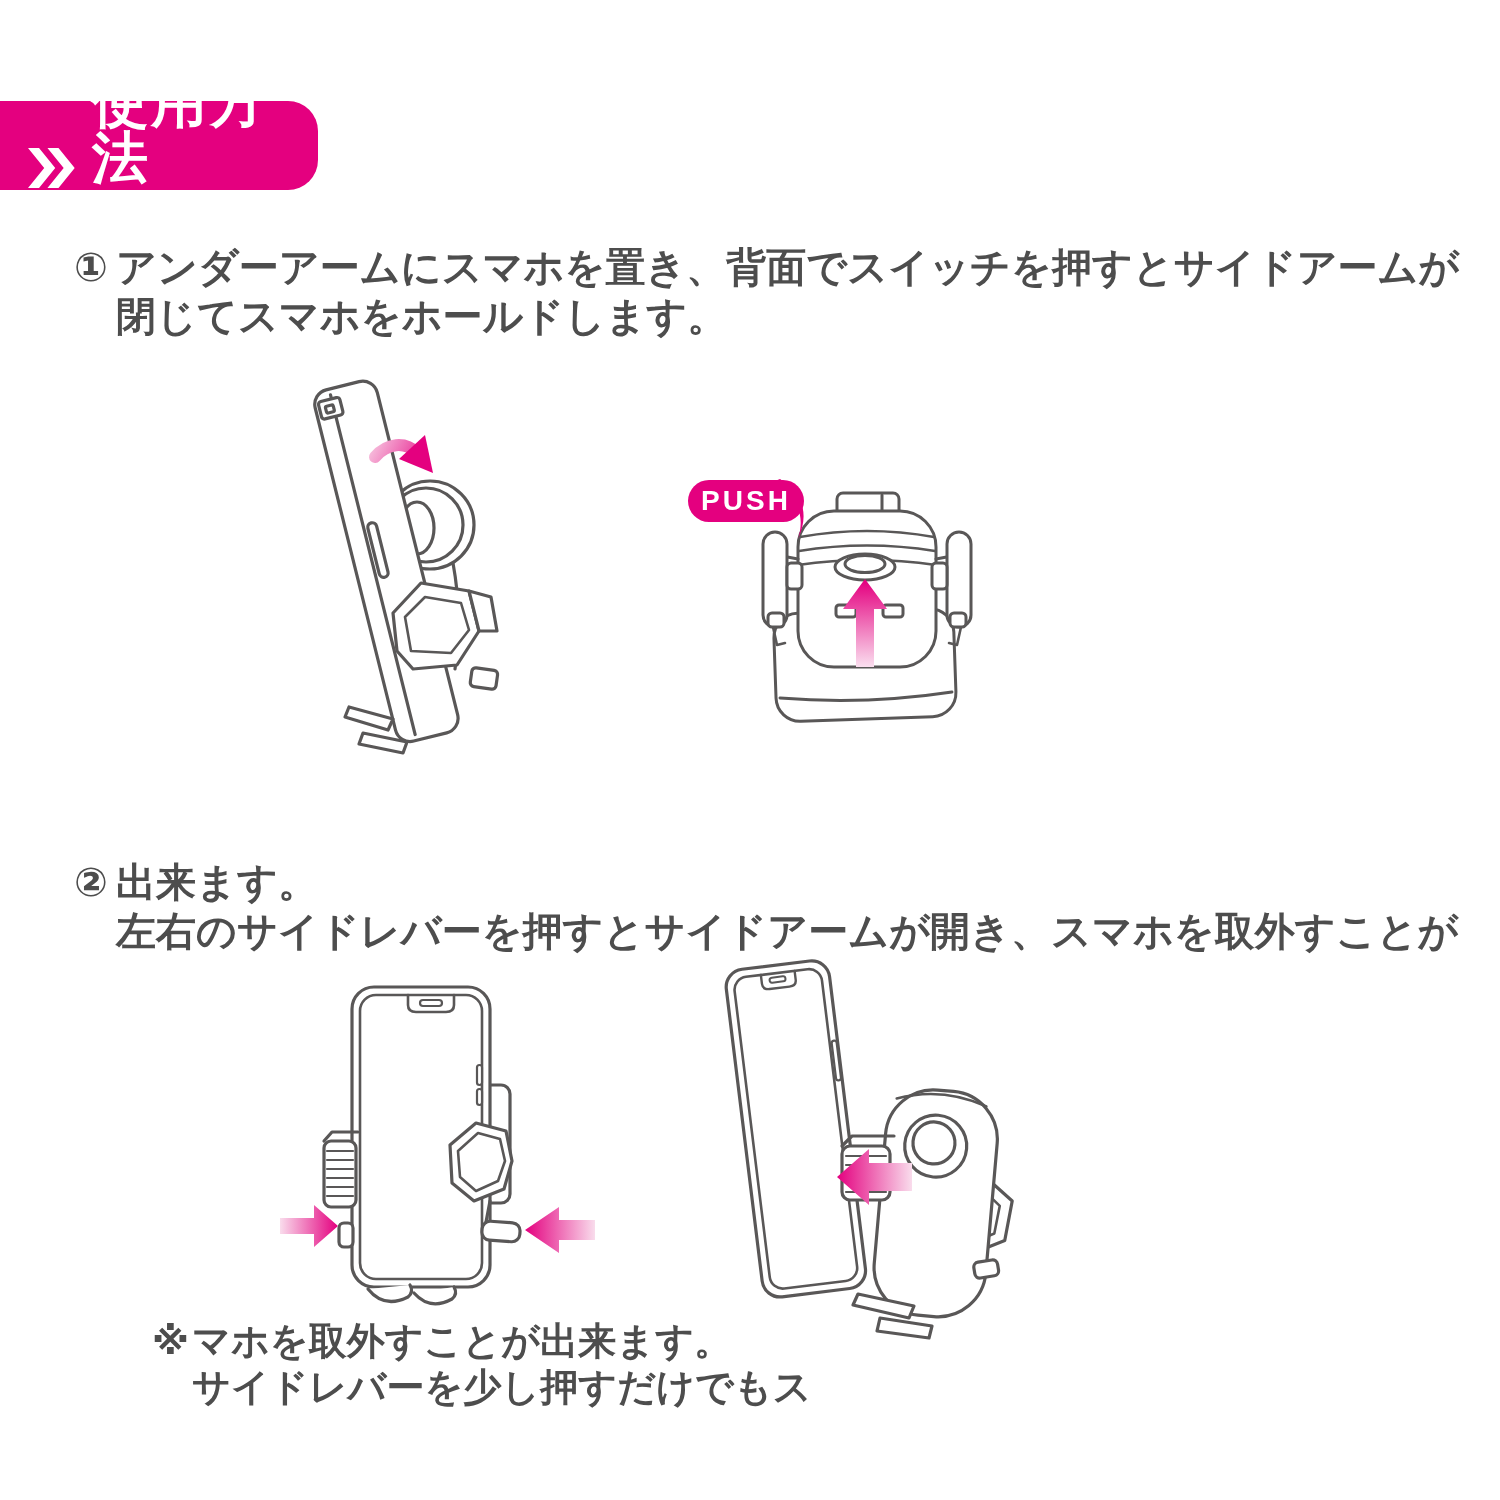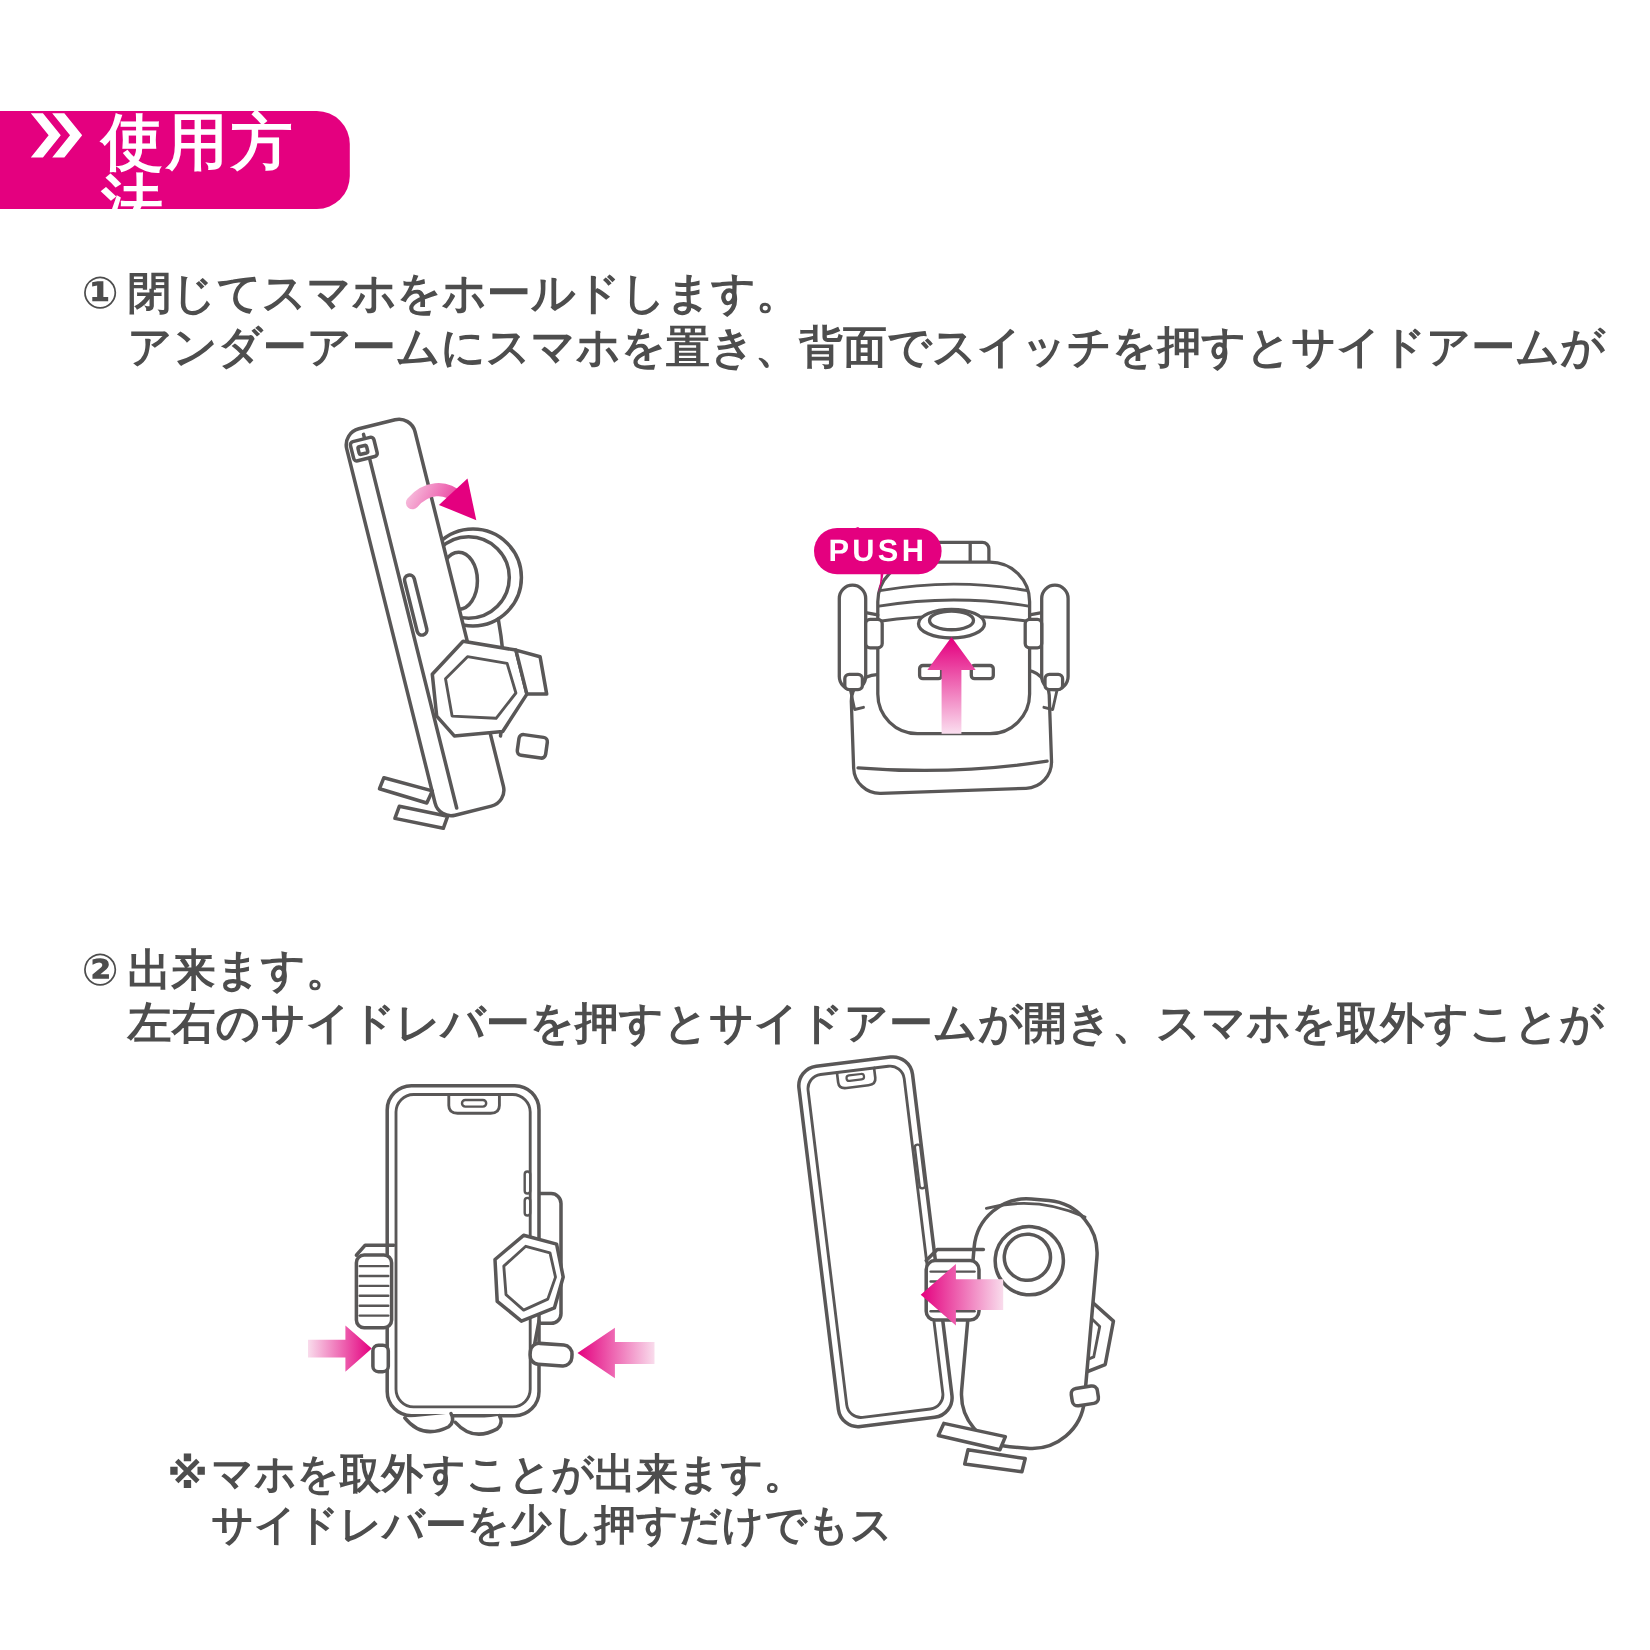--- a/index.html
+++ b/index.html
@@ -6,21 +6,21 @@
   .page {
     position:relative; width:1500px; height:1500px; background:#ffffff;
     overflow:hidden;
     font-family:"Liberation Sans","DejaVu Sans",sans-serif;
     color:#4D4D4D;
   }
   
   .badge {
     position:absolute; left:0; top:101px; width:318px; height:89px;
     background:#E4007F; border-radius:0 30px 30px 0;
-    display:flex; align-items:flex-start; gap:16px; padding-left:28px;
+    display:flex; align-items:flex-end; gap:16px; padding-left:28px;
     box-sizing:border-box;
   }
   .badge-chevron { flex:0 0 auto; display:block; }
   .badge-title {
     color:#ffffff; font-size:56px; font-weight:bold; letter-spacing:3px;
     line-height:1; padding-bottom:4px;
   }
   
   .step, .note {
     position:absolute; display:flex; font-weight:bold; color:#4D4D4D;
@@ -29,21 +29,21 @@
   .step1 { top:243px; }
   .step2 { top:858px; }
   .step-num { flex:0 0 42px; }
   .note { left:152px; top:1318px; font-size:38px; line-height:46px; }
   .note-marker { flex:0 0 40px; }
   
   .fig { position:absolute; }
   .fig svg { display:block; overflow:visible; }
   
   .push-bubble {
-    position:absolute; left:740px; top:480px; width:116px; height:42px;
+    position:absolute; left:688px; top:480px; width:116px; height:42px;
     background:#E4007F; border-radius:21px;
     display:flex; align-items:center; justify-content:center;
   }
   .push-label {
     color:#ffffff; font-size:28px; font-weight:bold; letter-spacing:3px;
     line-height:1;
   }
 </style>
 </head>
 <body>
@@ -54,22 +54,22 @@
     <svg class="badge-chevron" width="48" height="44" viewBox="0 0 74 62">
       <polygon points="0,0 17,0 42,31 17,62 0,62 25,31" fill="#ffffff"></polygon>
       <polygon points="30,0 47,0 72,31 47,62 30,62 55,31" fill="#ffffff"></polygon>
     </svg>
     <span class="badge-title">使用方法</span>
   </div>
 
   <div class="step step1">
     <span class="step-num">①</span>
     <div>
+      <div>アンダーアームにスマホを置き、背面でスイッチを押すとサイドアームが</div>
       <div>閉じてスマホをホールドします。</div>
-      <div>アンダーアームにスマホを置き、背面でスイッチを押すとサイドアームが</div>
     </div>
   </div>
 
   <div class="fig" style="left:293px; top:373px;">
     <svg width="215" height="392" viewBox="0 0 215 392">
       <defs>
         <linearGradient id="gArc" gradientUnits="userSpaceOnUse" x1="80" y1="68" x2="138" y2="100">
           <stop offset="0" stop-color="#F7C3DF"></stop>
             <stop offset="1" stop-color="#E4007F"></stop>
         </linearGradient>

